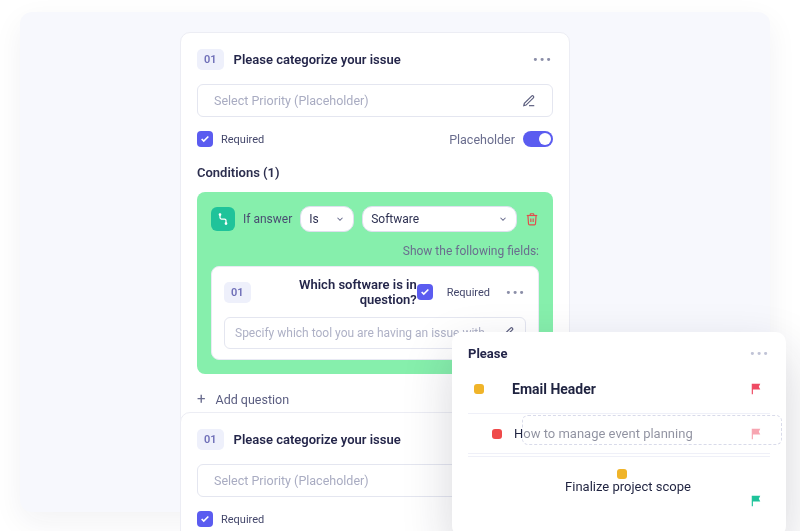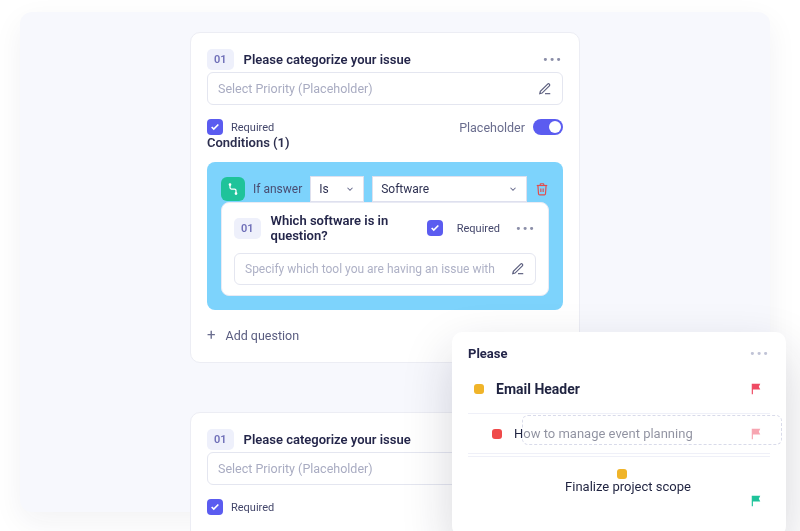--- a/index.html
+++ b/index.html
@@ -14,46 +14,46 @@
   }
   .page-bg {
     position: absolute; left: 20px; top: 12px;
     width: 750px; height: 500px;
     background: #f7f8fd;
     border-radius: 12px;
     box-shadow: 0 10px 30px rgba(30,32,60,0.06);
   }
   .card {
     position: absolute;
-    left: 190px; top: 32px;
+    left: 180px; top: 32px;
     width: 390px;
     background: #fff;
     border: 1px solid #ecedf4;
     border-radius: 10px;
     padding: 16px 16px 18px 16px;
   }
   .card.second { top: 412px; height: 160px; }
   .row { display: flex; align-items: center; }
   .chip-num {
     background: #eef0fb;
     color: #6f6fb8;
     border-radius: 5px;
     padding: 4px 7px;
     font-size: 11px;
     font-weight: 600;
     margin-right: 10px;
   }
   .q-title { font-weight: 600; font-size: 13px; color: #24264a; }
   .ellipsis-btn { margin-left: auto; color: #8b8ea8; cursor: pointer; letter-spacing: 2px; font-weight: 700; }
   .input-line {
-    margin-top: 2px;
+    margin-top: 14px;
     display: flex; align-items: center;
     border: 1px solid #e4e6f0;
     border-radius: 6px;
-    padding: 8px 10px;
+    padding: 8px 16px;
     background: #fff;
   }
   .input-line .placeholder { color: #a9acc2; font-size: 12.5px; }
   .pencil { margin-left: auto; color: #5b5e7e; }
   .req-row { display: flex; align-items: center; margin-top: 14px; }
   .checkbox {
     width: 16px; height: 16px; border-radius: 4px;
     background: #5b5cf0; display: inline-flex; align-items: center; justify-content: center;
     margin-right: 8px;
   }
@@ -61,38 +61,39 @@
   .req-label { color: #44476b; font-size: 11px; }
   .cond-label { margin-left: auto; color: #6a6d8e; font-size: 12.5px; margin-right: 8px; }
   .toggle {
     width: 30px; height: 16px; border-radius: 10px; background: #5b5cf0;
     position: relative;
   }
   .toggle::after {
     content: ""; position: absolute; right: 2px; top: 2px;
     width: 12px; height: 12px; border-radius: 50%; background: #fff;
   }
-  .cond-section { }
+  .cond-section { margin-top: 18px; }
   .cond-head { font-weight: 600; font-size: 13px; color: #2c2e4e; margin-bottom: 12px; }
   .cond-box {
-    background: #7dd3fc;
+    background: #86efac;
     border-radius: 8px;
     padding: 14px;
+    text-align: right;
   }
   .cond-ctrl-row { display: flex; align-items: center; gap: 8px; }
   .green-chip {
     width: 24px; height: 24px; border-radius: 6px; background: #1fc39a;
     display: inline-flex; align-items: center; justify-content: center;
     color: #fff;
   }
   .if-label { font-size: 12px; color: #4a4d72; }
   .select {
     display: flex; align-items: center; gap: 6px;
     background: #fff; border: 1px solid #dee0ee;
-    border-radius: 0; padding: 5px 8px; font-size: 12px;
+    border-radius: 10px; padding: 5px 8px; font-size: 12px;
     color: #2e3152;
     cursor: pointer;
   }
   .select.small { min-width: 54px; }
   .select.wide { flex: 1; }
   .chevron { margin-left: auto; }
   .trash { color: #e24c4c; cursor: pointer; }
   .show-label { font-size: 12px; color: #6a6d8e; margin: 12px 0 8px; }
   .subq {
     background: #fff;
@@ -132,20 +133,21 @@
   .task-row {
     display: flex; align-items: center;
     padding: 10px 6px;
     border-radius: 6px;
   }
   .task-row.primary {
     background: #fff;
     font-weight: 700;
     font-size: 14px;
     padding: 10px 6px 14px 6px;
+    gap: 16px;
   }
   .task-row .dot {
     width: 10px; height: 10px; border-radius: 3px; margin-right: 12px;
   }
   .task-row .flag {
     margin-left: auto;
   }
   .ghost-drop {
     position: absolute;
     right: -12px; top: 44px;
@@ -222,20 +224,21 @@
         <span class="trash">
           <svg viewBox="0 0 24 24" width="14" height="14" fill="none" stroke="currentColor" stroke-width="2">
               <polyline points="3 6 5 6 21 6"></polyline>
               <path d="M19 6l-1 14a2 2 0 01-2 2H8a2 2 0 01-2-2L5 6"></path>
               <path d="M10 11v6M14 11v6"></path>
               <path d="M9 6V4a1 1 0 011-1h4a1 1 0 011 1v2"></path>
             </svg>
         </span>
       </div>
 
+      <div class="show-label">Show the following fields:</div>
 
       <div class="subq">
         <div class="row">
           <span class="chip-num">01</span>
           <span class="q-title">Which software is in question?</span>
           <span class="req-inline">
             <span class="checkbox">
               <svg viewBox="0 0 24 24" fill="none" stroke="#fff" stroke-width="4">
                   <polyline points="20 6 9 17 4 12"></polyline>
                 </svg>

